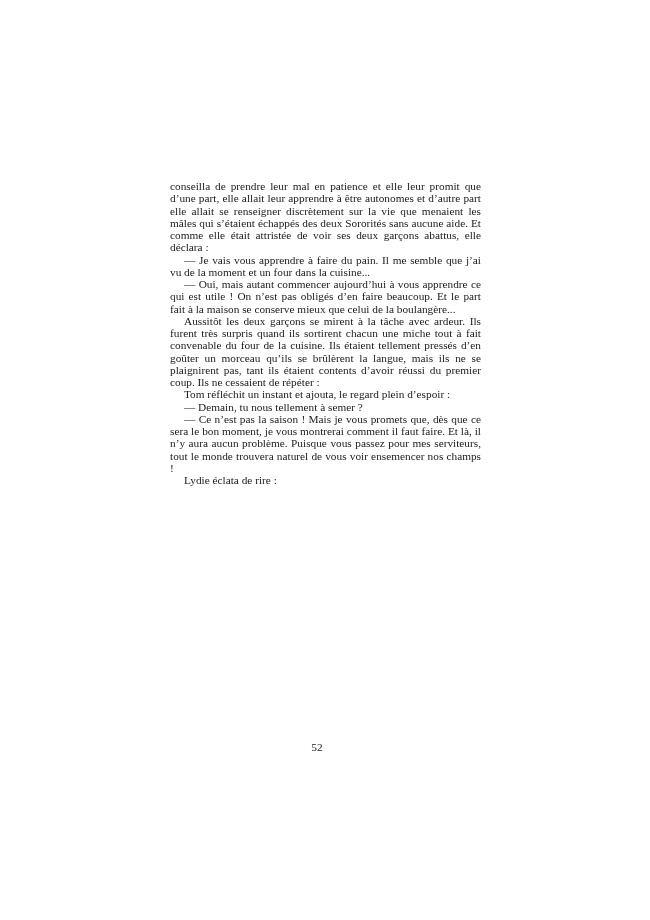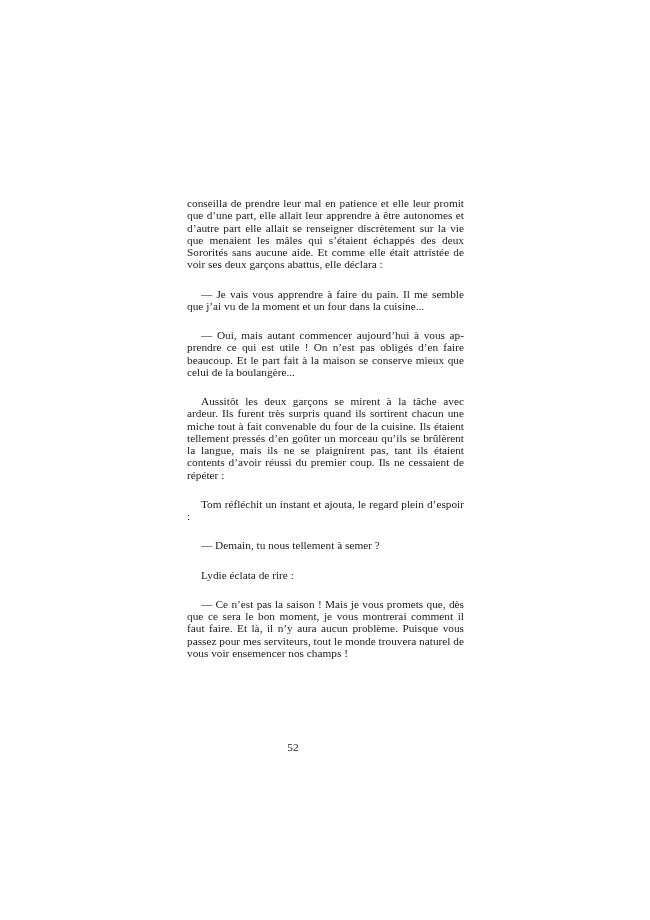--- a/index.html
+++ b/index.html
@@ -19,43 +19,44 @@
       position: absolute;
       left: 170px;
       top: 180px;
       width: 311px;
       font-size: 11.3px;
       line-height: 12.25px;
       text-align: justify;
       hyphens: manual;
     }
     .para {
-      margin: 17px;
+      margin: 0;
       text-indent: 0;
     }
     .para.indent {
       text-indent: 14px;
     }
     .page-number {
       position: absolute;
       left: 0;
       width: 586px;
       top: 741px;
       text-align: center;
       font-size: 11.3px;
       line-height: 13px;
+      padding-left: 24px;
     }
   </style>
 </head>
 <body>
 
 <div class="text-block">
   <p class="para">conseilla de prendre leur mal en patience et elle leur promit que d’une part, elle allait leur apprendre à être autonomes et d’autre part elle allait se renseigner discrètement sur la vie que me­naient les mâles qui s’étaient échappés des deux Sororités sans aucune aide. Et comme elle était attristée de voir ses deux gar­çons abattus, elle déclara :</p>
   <p class="para indent">— Je vais vous apprendre à faire du pain. Il me semble que j’ai vu de la moment et un four dans la cuisine...</p>
   <p class="para indent">— Oui, mais autant commencer aujourd’hui à vous ap­prendre ce qui est utile ! On n’est pas obligés d’en faire beau­coup. Et le part fait à la maison se conserve mieux que celui de la boulangère...</p>
   <p class="para indent">Aussitôt les deux garçons se mirent à la tâche avec ardeur. Ils furent très surpris quand ils sortirent chacun une miche tout à fait convenable du four de la cuisine. Ils étaient tellement pres­sés d’en goûter un morceau qu’ils se brûlèrent la langue, mais ils ne se plaignirent pas, tant ils étaient contents d’avoir réussi du premier coup. Ils ne cessaient de répéter :</p>
   <p class="para indent">Tom réfléchit un instant et ajouta, le regard plein d’espoir :</p>
   <p class="para indent">— Demain, tu nous tellement à semer ?</p>
+  <p class="para indent">— Ce n’est pas la saison ! Mais je vous promets que, dès que ce sera le bon moment, je vous montrerai comment il faut faire. Et là, il n’y aura aucun problème. Puisque vous passez pour mes serviteurs, tout le monde trouvera naturel de vous voir ensemencer nos champs !</p>
   <p class="para indent">Lydie éclata de rire :</p>
-  <p class="para indent">— Ce n’est pas la saison ! Mais je vous promets que, dès que ce sera le bon moment, je vous montrerai comment il faut faire. Et là, il n’y aura aucun problème. Puisque vous passez pour mes serviteurs, tout le monde trouvera naturel de vous voir ensemencer nos champs !</p>
 </div>
 
 <div class="page-number">52</div>
 
 </body></html>

